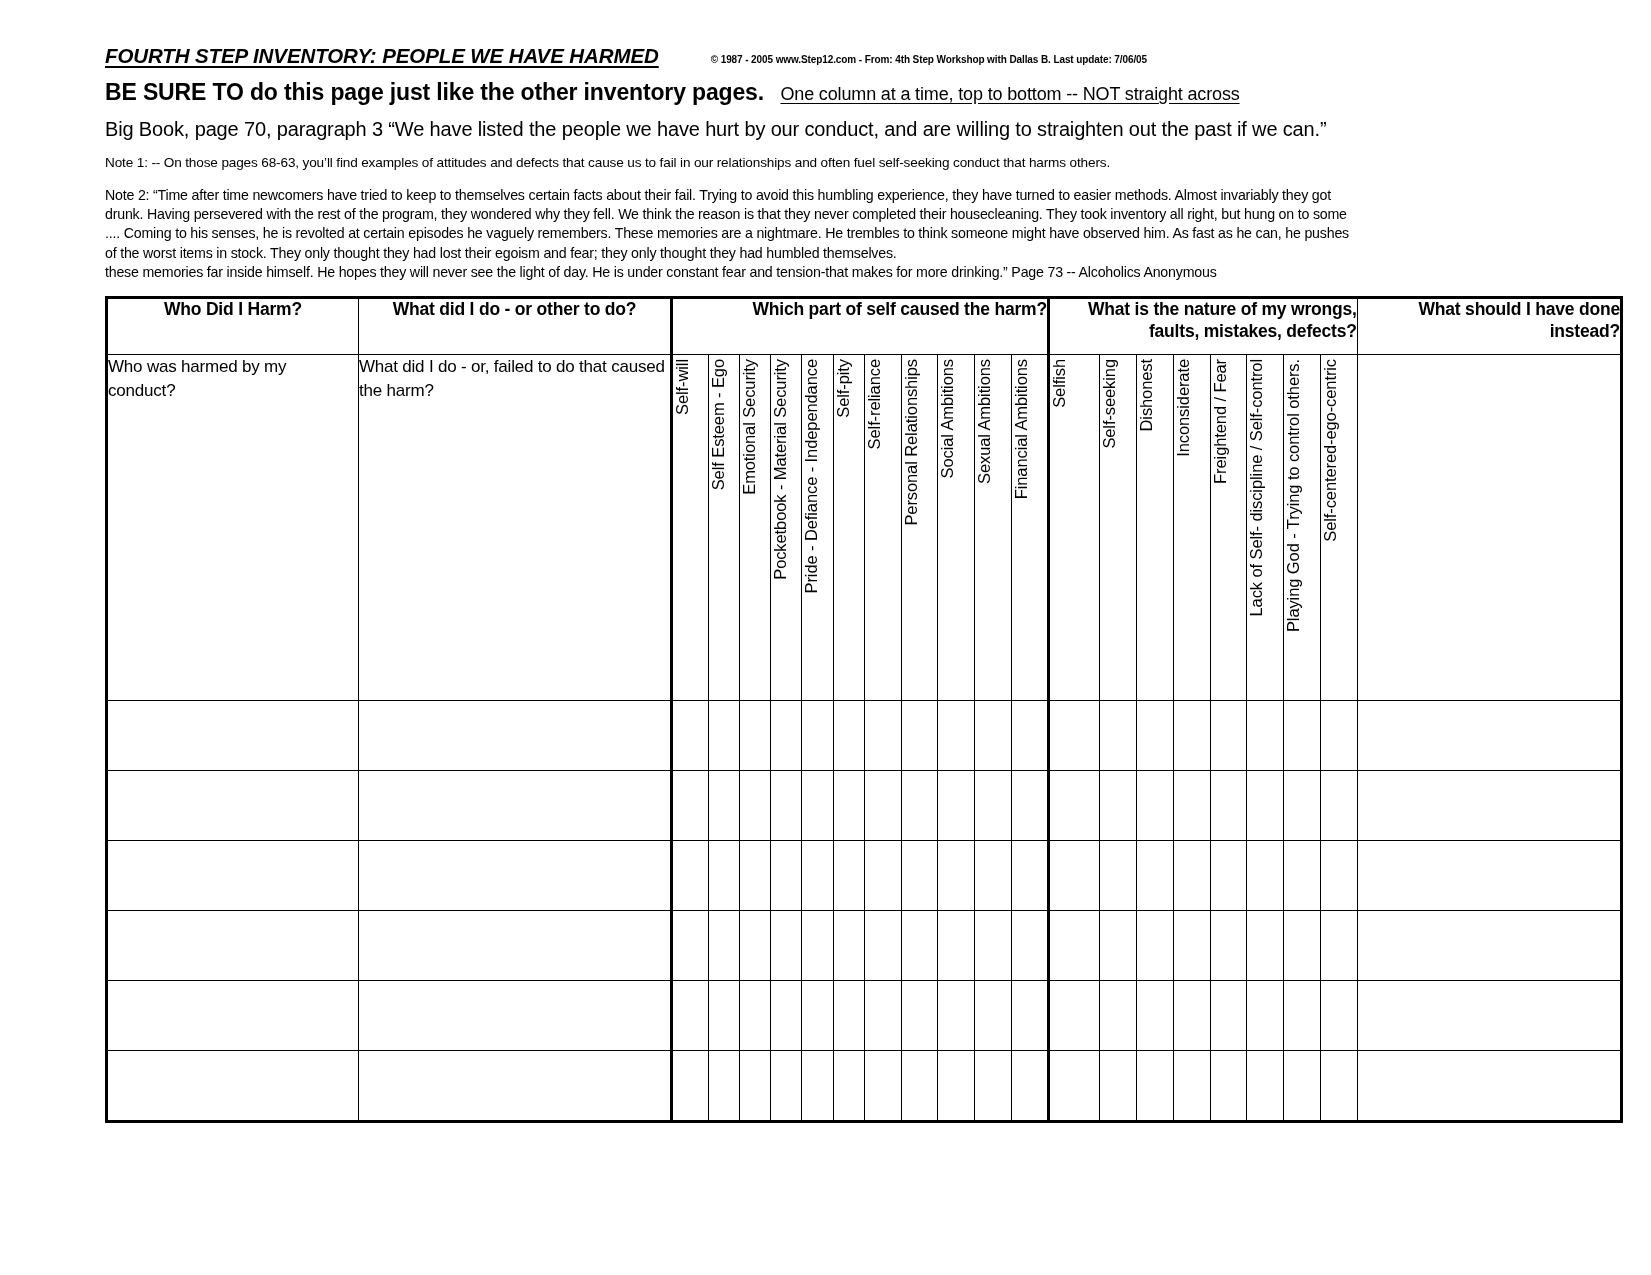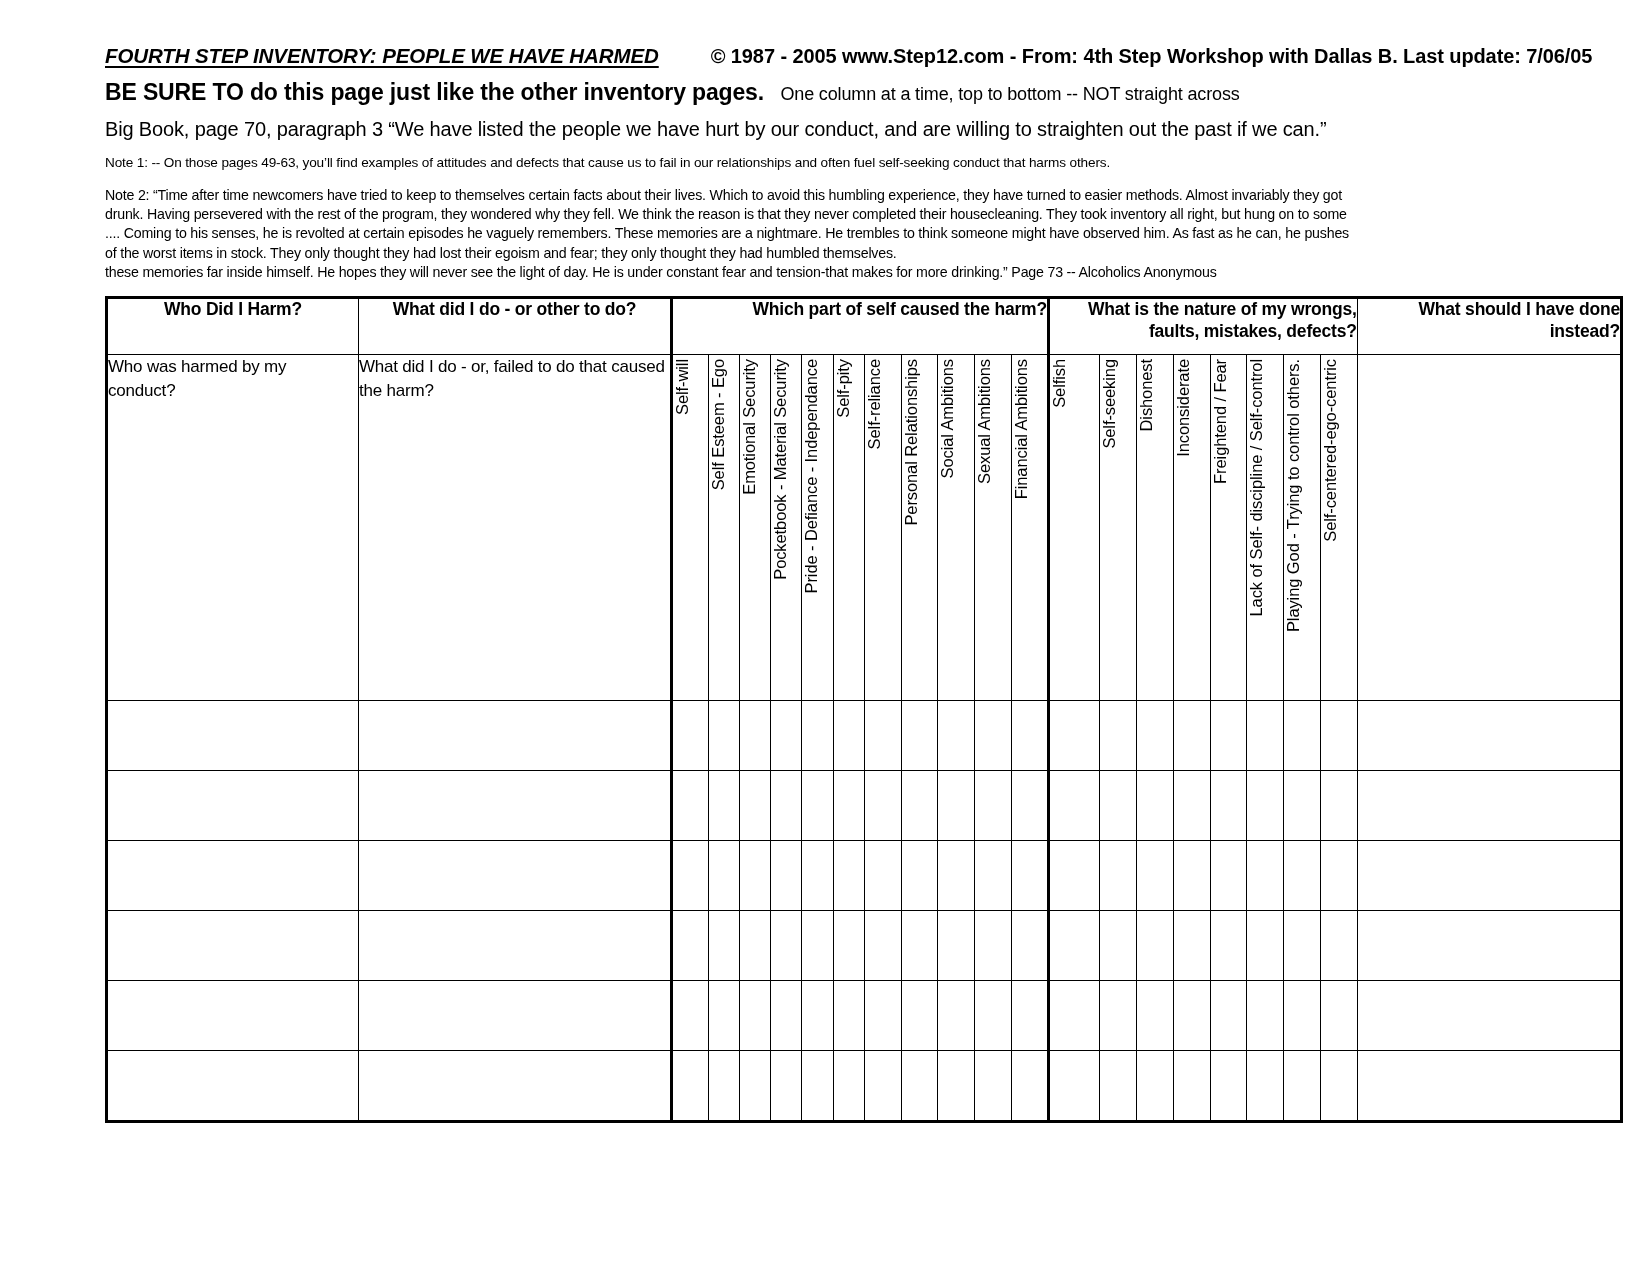--- a/index.html
+++ b/index.html
@@ -33,35 +33,36 @@
   .doc-title {
     font-weight: bold;
     font-style: italic;
     font-size: 20.5px;
     letter-spacing: -0.1px;
     text-decoration: underline;
     text-underline-offset: 3px;
   }
   .copyright {
     font-weight: bold;
-    font-size: 20px;
+    font-size: 10px;
     margin-left: 52px;
     letter-spacing: -0.1px;
   }
   .besure-row {
     margin-top: 11px;
     white-space: nowrap;
   }
   .besure-bold {
     font-weight: bold;
     font-size: 23px;
     letter-spacing: -0.15px;
   }
   .besure-underline {
     font-size: 18px;
+    text-decoration: underline;
     text-underline-offset: 3px;
     margin-left: 12px;
     letter-spacing: -0.15px;
   }
   .bigbook-row {
     margin-top: 12px;
     font-size: 20px;
     letter-spacing: -0.15px;
     white-space: nowrap;
   }
@@ -151,24 +152,24 @@
     <span class="copyright">© 1987 - 2005  www.Step12.com - From: 4th Step Workshop with Dallas B.   Last update: 7/06/05</span>
   </div>
 
   <div class="besure-row">
     <span class="besure-bold">BE SURE TO do this page just like the other inventory pages.</span>
     <span class="besure-underline">One column at a time, top to bottom -- NOT straight across</span>
   </div>
 
   <div class="bigbook-row">Big Book, page 70, paragraph 3 “We have listed the people we have hurt by our conduct, and are willing to straighten out the past if we can.”</div>
 
-  <div class="note">Note 1:  -- On those pages 49-63, you’ll find examples of  attitudes and defects that cause  us to fail in our relationships and often fuel self-seeking conduct that harms others.</div>
+  <div class="note">Note 1:  -- On those pages 68-63, you’ll find examples of  attitudes and defects that cause  us to fail in our relationships and often fuel self-seeking conduct that harms others.</div>
 
   <div class="note2" id="note2">
-      <span class="seg">Note 2:   “Time after time newcomers have tried to keep to themselves certain facts about their lives.  Which to avoid this humbling experience, they have turned to easier methods.  Almost invariably they got</span>
+      <span class="seg">Note 2:   “Time after time newcomers have tried to keep to themselves certain facts about their fail.  Trying to avoid this humbling experience, they have turned to easier methods.  Almost invariably they got</span>
       <span class="seg">drunk.  Having persevered with the rest of the program, they wondered why they fell.  We think the reason is that they never completed their housecleaning.  They took inventory all right, but hung on to some</span>
       <span class="seg">.... Coming to his senses, he is revolted at certain episodes he vaguely remembers.  These memories are a nightmare.  He trembles to think someone might have observed him.  As fast as he can, he pushes</span>
       <span class="seg">of the worst items in stock.  They only thought they had lost their egoism and fear; they only thought they had humbled themselves.</span>
       <span class="seg">these memories far inside himself.  He hopes they will never see the light of day.  He is under constant fear and tension-that makes for more drinking.” Page 73 -- Alcoholics Anonymous</span>
     </div>
 
   <table class="inv-table">
     <colgroup>
       <col style="width:226px">
       <col style="width:281px">

